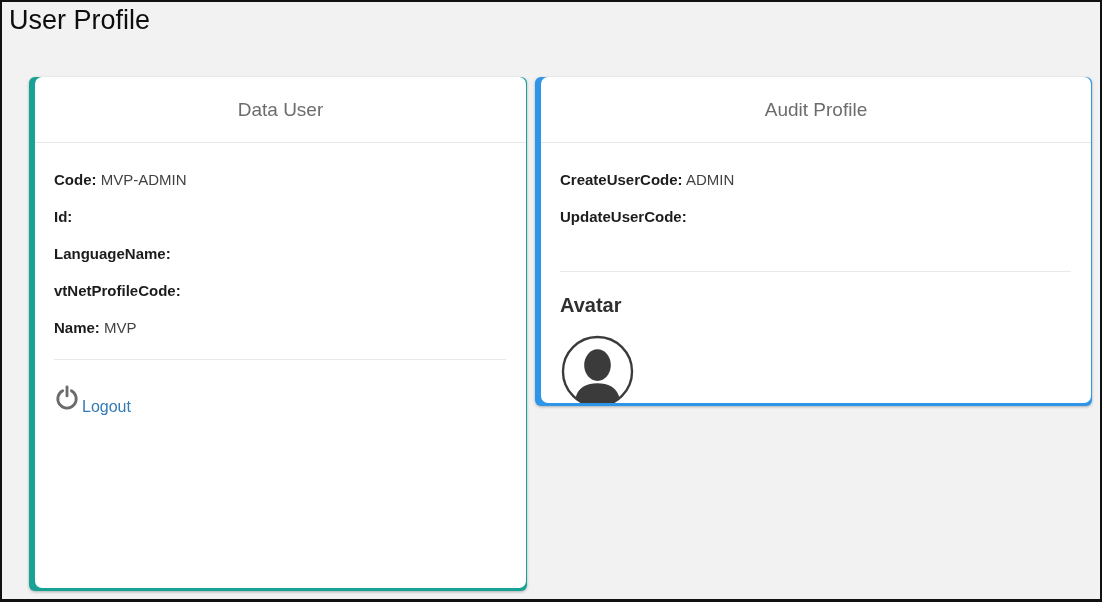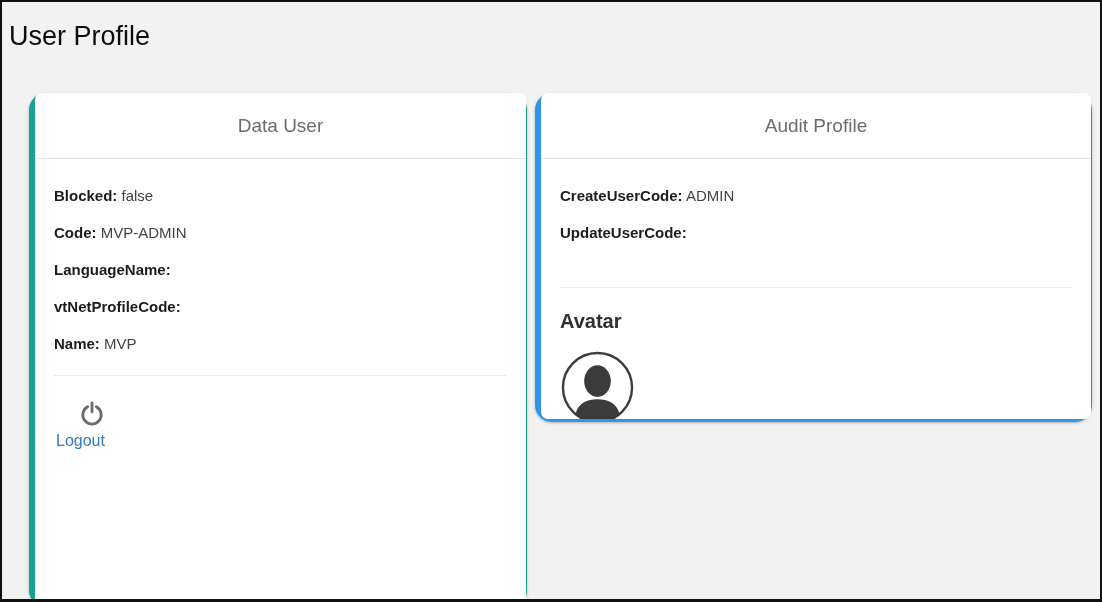--- a/index.html
+++ b/index.html
@@ -13,31 +13,31 @@
     box-sizing: border-box;
     border: 2px solid #111111;
     border-bottom-width: 3px;
     background: #f2f2f2;
     overflow: hidden;
   }
   .page-title {
     font-size: 27px;
     font-weight: 400;
     color: #0d0d0d;
-    margin: 18px 0 0 7px;
+    margin: 2px 0 0 7px;
     line-height: 32px;
   }
   .cards {
     display: flex;
     align-items: flex-start;
     margin: 41px 8px 0 27px;
     gap: 8px;
   }
   .card {
-    border-radius: 17px;
+    border-radius: 6px;
     box-shadow: 0 1px 3px rgba(0,0,0,0.28);
   }
   .card.teal { background: var(--teal-accent); width: 498px; height: 514px; }
   .card.blue { background: var(--blue-accent); flex: 1; height: 329px; }
   .card-inner {
     background: #ffffff;
     border-radius: 7px;
     margin: 0 1px 3px 6px;
     height: calc(100% - 3px);
     box-sizing: border-box;
@@ -69,21 +69,20 @@
     border-top: 1px solid #e9e9e9;
     margin: 21px 0 0;
   }
   hr.divider.audit { margin-top: 44px; }
   .logout {
     display: inline-flex;
     align-items: flex-end;
     margin-top: 24px;
     cursor: pointer;
     text-decoration: none;
-    flex-direction: column;
   }
   .logout .power-icon { line-height: 0; }
   .logout-text {
     color: var(--link-blue);
     font-size: 16px;
     margin-left: 2px;
     transform: translateY(6px);
   }
   .avatar-heading {
     font-size: 20px;
@@ -102,26 +101,26 @@
   <h1 class="page-title">User Profile</h1>
 
   <div class="cards">
 
     <div class="card teal">
       <div class="card-inner">
         <div class="card-header">Data User</div>
         <div class="card-body">
 
           <p class="field">
-            <span class="lbl">Blocked:</span>
-            <span class="val">false</span>
+            <span class="lbl">Code:</span>
+            <span class="val">MVP-ADMIN</span>
           </p>
           <p class="field">
-            <span class="lbl">Code:</span>
-            <span class="val">MVP-ADMIN</span>
+            <span class="lbl">Id:</span>
+            <span class="val"></span>
           </p>
           <p class="field">
             <span class="lbl">LanguageName:</span>
             <span class="val"></span>
           </p>
           <p class="field">
             <span class="lbl">vtNetProfileCode:</span>
             <span class="val"></span>
           </p>
           <p class="field">

